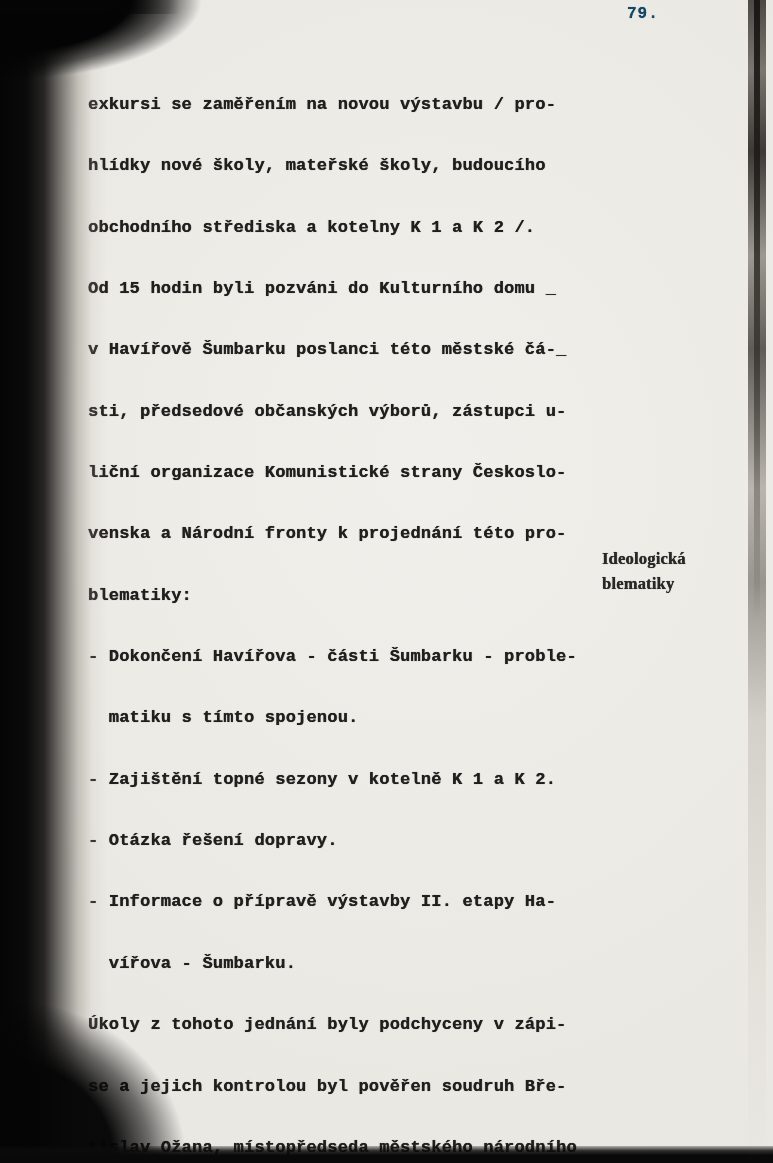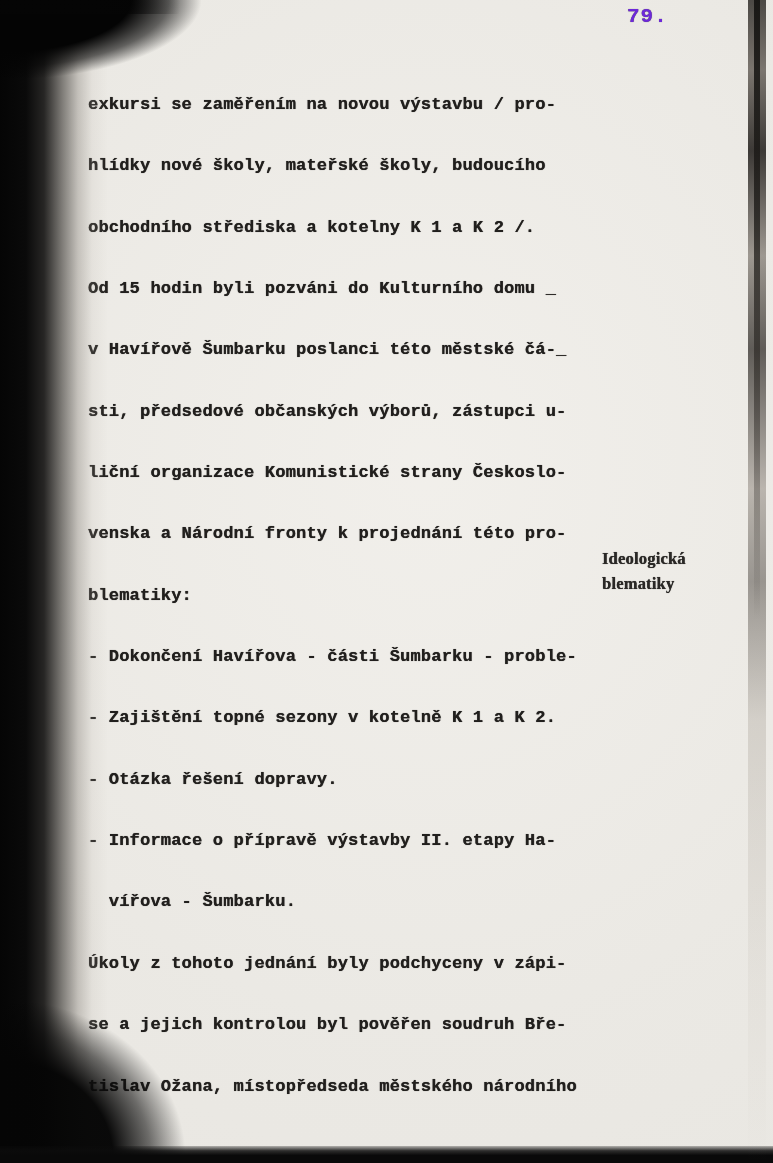--- a/index.html
+++ b/index.html
@@ -28,22 +28,22 @@
     font-size: 17px;
     line-height: 25.35px;
     height: 25.35px;
     font-weight: 700;
     letter-spacing: 0.2px;
     text-shadow: 0 0 0.7px rgba(25,23,21,.85), 0.4px 0.4px 0 rgba(40,38,35,.35);
   }
   .pagenum {
     position: absolute; left: 627px; top: 5px;
     z-index: 1;
-    font-size: 21px; font-weight: 700;
-    color: #6d28d9;
+    font-size: 16px; font-weight: 700;
+    color: #0c4a6e;
     letter-spacing: 1px;
     text-shadow: 0 0 0.7px rgba(25,23,21,.8);
   }
   .margin-note {
     position: absolute; left: 602px; top: 546px;
     z-index: 1;
     color: #2a2826;
     font-family: Liberation Serif, serif;
   }
   .margin-note .ln { font-size: 16.5px; line-height: 25px; height: 25px; }
@@ -99,20 +99,21 @@
   <div class="ln">exkursi se zaměřením na novou výstavbu / pro-</div>
   <div class="ln">hlídky nové školy, mateřské školy, budoucího</div>
   <div class="ln">obchodního střediska a kotelny K 1 a K 2 /.</div>
   <div class="ln">Od 15 hodin byli pozváni do Kulturního domu _</div>
   <div class="ln">v Havířově Šumbarku poslanci této městské čá-_</div>
   <div class="ln">sti, předsedové občanských výborů, zástupci u-</div>
   <div class="ln">liční organizace Komunistické strany Českoslo-</div>
   <div class="ln">venska a Národní fronty k projednání této pro-</div>
   <div class="ln">blematiky:</div>
   <div class="ln">- Dokončení Havířova - části Šumbarku - proble-</div>
+  <div class="ln">  matiku s tímto spojenou.</div>
   <div class="ln">- Zajištění topné sezony v kotelně K 1 a K 2.</div>
   <div class="ln">- Otázka řešení dopravy.</div>
   <div class="ln">- Informace o přípravě výstavby II. etapy Ha-</div>
   <div class="ln">  vířova - Šumbarku.</div>
   <div class="ln">Úkoly z tohoto jednání byly podchyceny v zápi-</div>
   <div class="ln">se a jejich kontrolou byl pověřen soudruh Bře-</div>
   <div class="ln">tislav Ožana, místopředseda městského národního</div>
   
   
   

